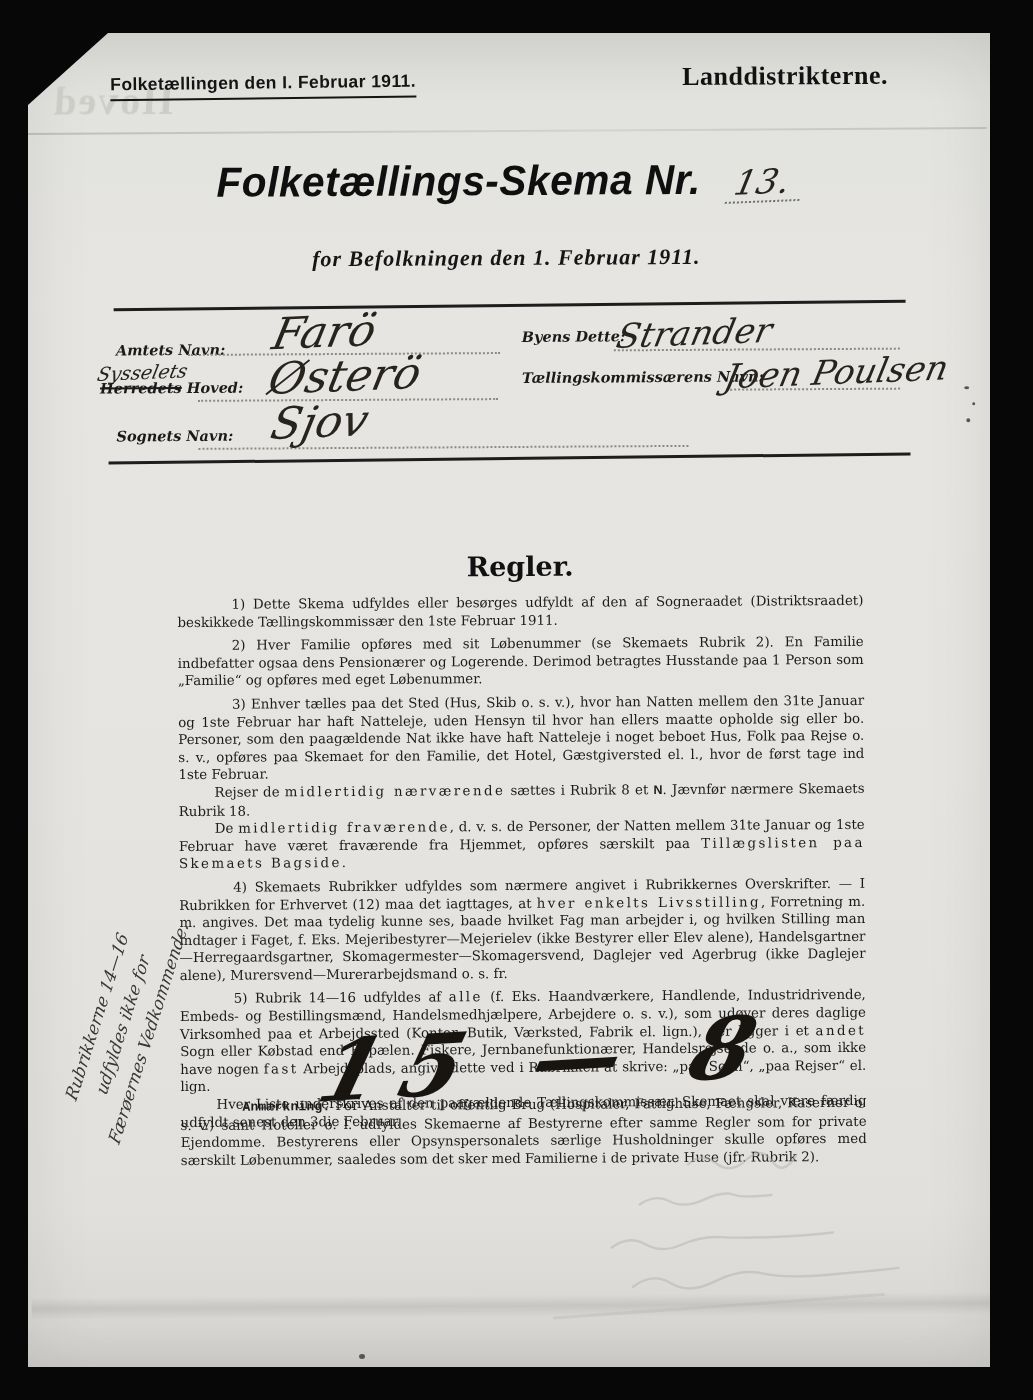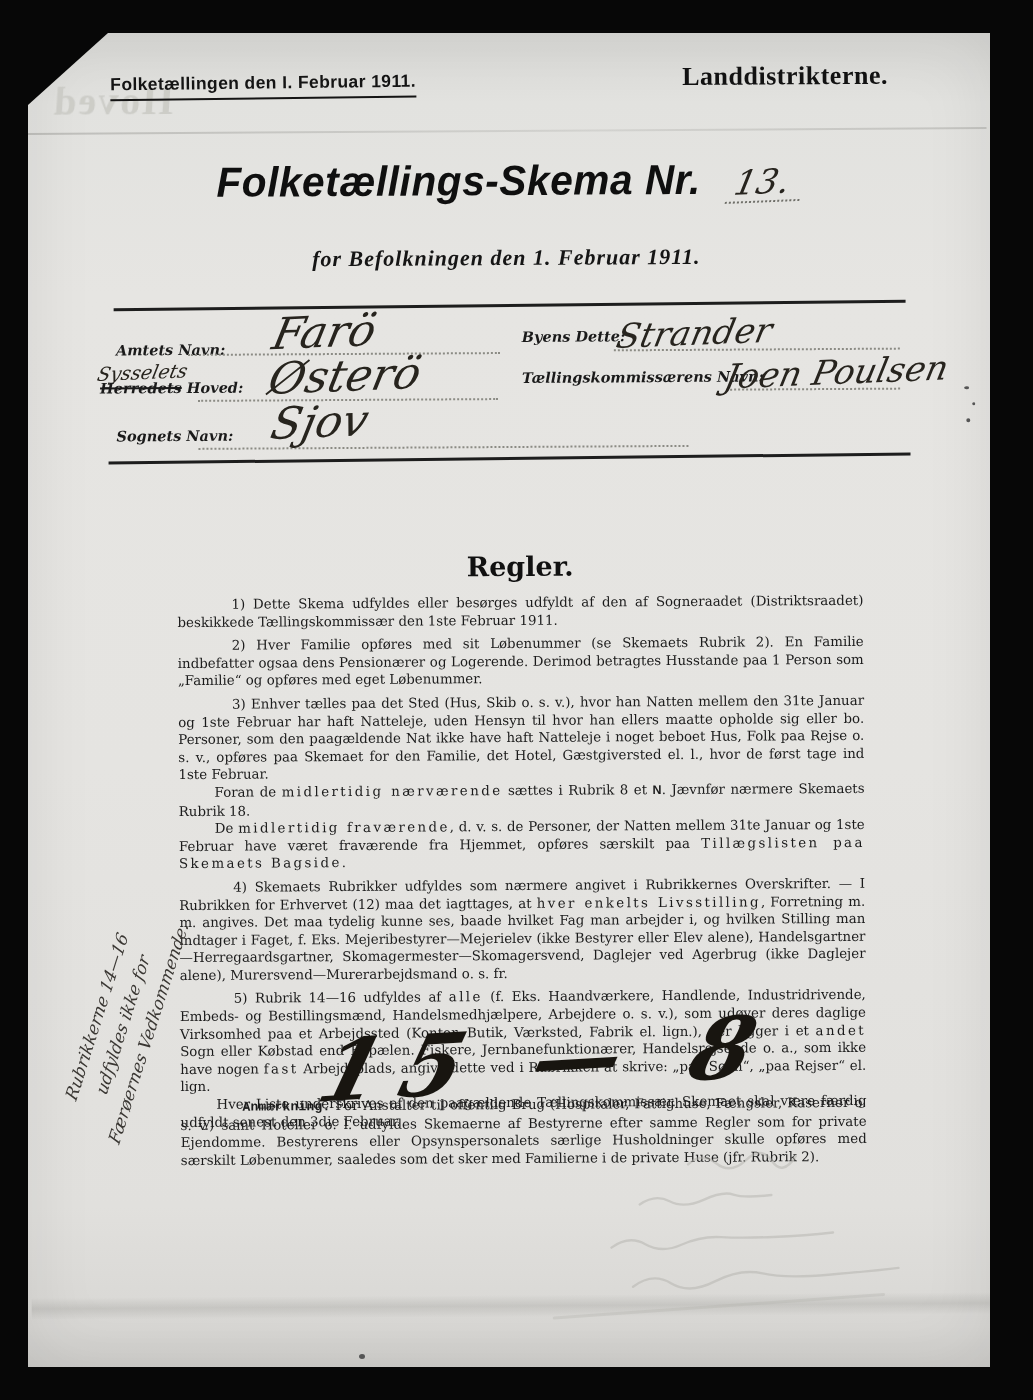--- a/index.html
+++ b/index.html
@@ -120,21 +120,21 @@
 
     <div class="flabel" style="left:90px;top:392px">Sognets Navn:</div>
     <div class="dots" style="left:172px;top:412px;width:490px"></div>
     <div class="hand hand-lg" style="position:absolute;left:246px;top:366px">Sjov</div>
 
     <div class="rules">
       <h2>Regler.</h2>
       <p class="num"><span>1) Dette Skema udfyldes eller besørges udfyldt af den af Sogneraadet (Distriktsraadet) beskikkede Tællingskommissær den 1ste Februar 1911.</span></p>
       <p class="num"><span>2) Hver Familie opføres med sit Løbenummer (se Skemaets Rubrik 2).  En Familie indbefatter ogsaa dens Pensionærer og Logerende.  Derimod betragtes Husstande paa 1 Person som „Familie“ og opføres med eget Løbenummer.</span></p>
       <p class="num"><span>3) Enhver tælles paa det Sted (Hus, Skib o. s. v.), hvor han Natten mellem den 31te Januar og 1ste Februar har haft Natteleje, uden Hensyn til hvor han ellers maatte opholde sig eller bo.  Personer, som den paagældende Nat ikke have haft Natteleje i noget beboet Hus, Folk paa Rejse o. s. v., opføres paa Skemaet for den Familie, det Hotel, Gæstgiversted el. l., hvor de først tage ind 1ste Februar.</span></p>
-      <p class="cont"><span>Foran de </span><span class="seg-sp">midlertidig nærværende</span><span> sættes i Rubrik 8 et </span><span class="seg-b">N</span><span>.  Jævnfør nærmere Skemaets Rubrik 18.</span></p>
+      <p class="cont"><span>Rejser de </span><span class="seg-sp">midlertidig nærværende</span><span> sættes i Rubrik 8 et </span><span class="seg-b">N</span><span>.  Jævnfør nærmere Skemaets Rubrik 18.</span></p>
       <p class="cont"><span>De </span><span class="seg-sp">midlertidig fraværende</span><span>, d. v. s. de Personer, der Natten mellem 31te Januar og 1ste Februar have været fraværende fra Hjemmet, opføres særskilt paa </span><span class="seg-sp">Tillægslisten paa Skemaets Bagside</span><span>.</span></p>
       <p class="num"><span>4) Skemaets Rubrikker udfyldes som nærmere angivet i Rubrikkernes Overskrifter. — I Rubrikken for Erhvervet (12) maa det iagttages, at </span><span class="seg-sp">hver enkelts Livsstilling</span><span>, Forretning m. m. angives.  Det maa tydelig kunne ses, baade hvilket Fag man arbejder i, og hvilken Stilling man indtager i Faget, f. Eks. Mejeribestyrer—Mejerielev (ikke Bestyrer eller Elev alene), Handelsgartner—Herregaardsgartner, Skomagermester—Skomagersvend, Daglejer ved Agerbrug (ikke Daglejer alene), Murersvend—Murerarbejdsmand o. s. fr.</span></p>
       <p class="num"><span>5) Rubrik 14—16 udfyldes af </span><span class="seg-sp">alle</span><span> (f. Eks. Haandværkere, Handlende, Industridrivende, Embeds- og Bestillingsmænd, Handelsmedhjælpere, Arbejdere o. s. v.), som udøver deres daglige Virksomhed paa et Arbejdssted (Kontor, Butik, Værksted, Fabrik el. lign.), der ligger i et </span><span class="seg-sp">andet</span><span> Sogn eller Købstad end Bopælen. Fiskere, Jernbanefunktionærer, Handelsrejsende o. a., som ikke have nogen </span><span class="seg-sp">fast</span><span> Arbejdsplads, angive dette ved i Rubrikken at skrive: „paa Søen“, „paa Rejser“ el. lign.</span></p>
       <p class="cont"><span>Hver Liste underskrives af den paagældende Tællingskommissær.  Skemaet skal være færdig udfyldt senest den 3die Februar.</span></p>
     </div>
 
     <div class="big-hand">15 — 8</div>
 
     <div class="annotation"><span class="seg-bl">Anmærkning.</span><span>  For Anstalter til offentlig Brug (Hospitaler, Fattighuse, Fængsler, Kaserner o. s. v.) samt Hoteller o. l. udfyldes Skemaerne af Bestyrerne efter samme Regler som for private Ejendomme.  Bestyrerens eller Opsynspersonalets særlige Husholdninger skulle opføres med særskilt Løbenummer, saaledes som det sker med Familierne i de private Huse (jfr. Rubrik 2).</span></div>
 

